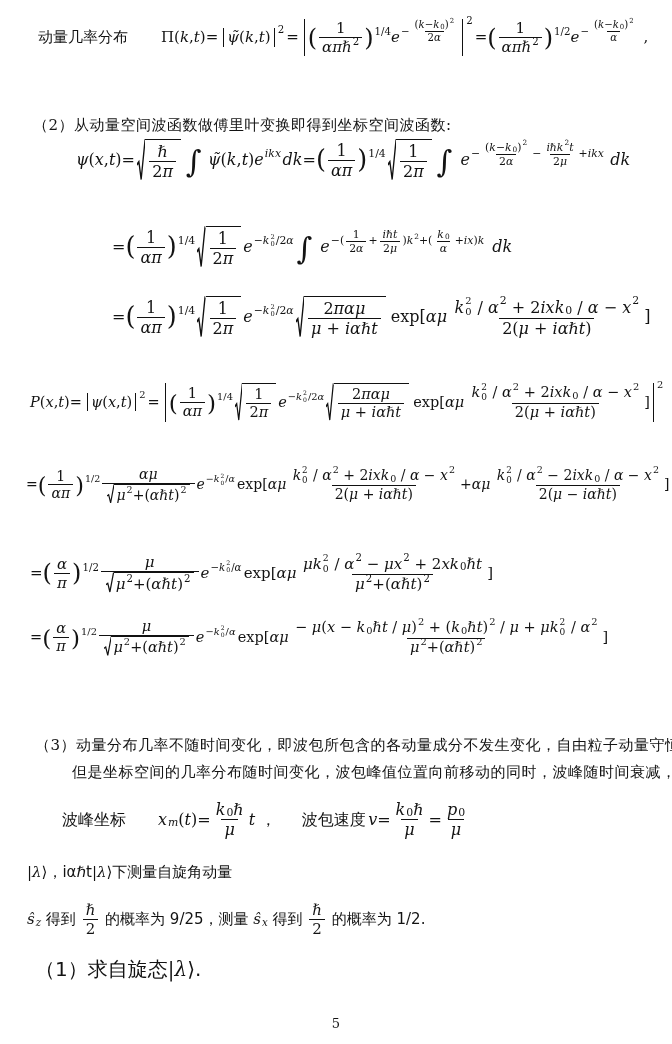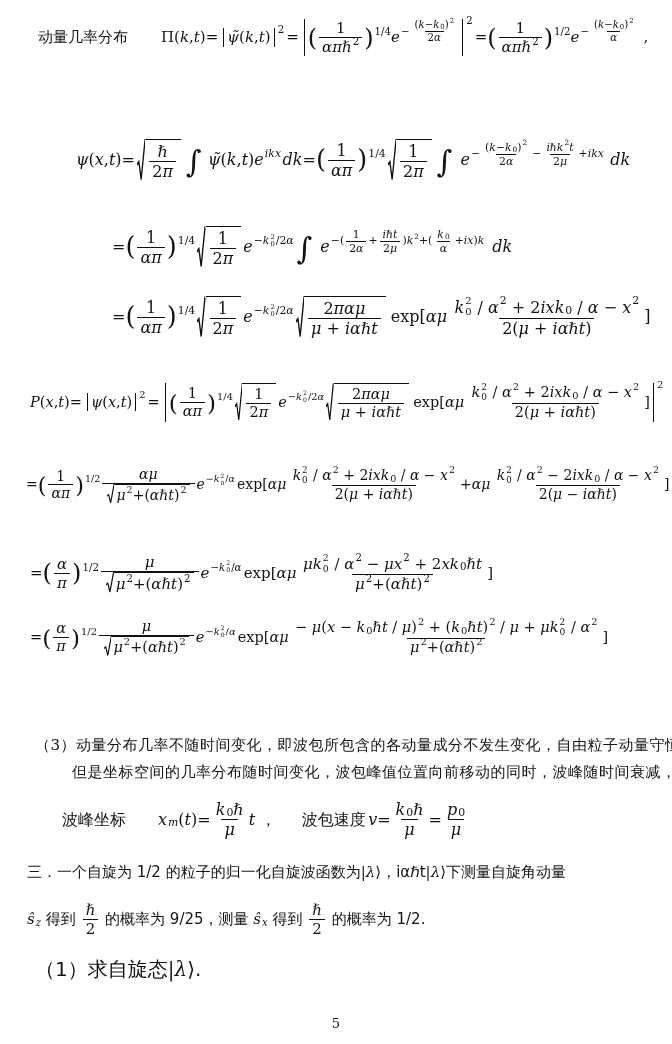--- a/index.html
+++ b/index.html
@@ -50,20 +50,21 @@
   #b15{top:901px;left:27px;font-size:15px}
   #b16{top:957px;left:35px;font-size:20px}
   .footer{position:absolute;top:1016px;left:0;right:0;text-align:center;font-size:13px;
           font-family:"DejaVu Serif",serif}
 </style>
 </head>
 <body>
 
 <div class="page">
   <div class="blk eq" id="b1"><span class="mrow"><span class="rm">动量几率分布</span><span class="msp" style="width: 2.2em;"></span><span class="tx"><span class="up">Π(</span><span class="it">k</span><span class="up">,</span><span class="it">t</span><span class="up">)=</span></span><span class="mabs"><span class="vbar"></span><span class="mrow"><span class="tx"><span class="it">ψ̃</span><span class="up">(</span><span class="it">k</span><span class="up">,</span><span class="it">t</span><span class="up">)</span></span></span><span class="vbar"></span><span class="bpow">2</span></span><span class="tx"><span class="up">=</span></span><span class="mabs"><span class="vbar"></span><span class="mrow"><span class="mdel">(</span><span class="fr"><span class="nu"><span class="mrow"><span class="tx"><span class="up">1</span></span></span></span><span class="de"><span class="mrow"><span class="tx"><span class="it">απℏ</span></span><span class="msup"><span class="mrow"><span class="tx"><span class="up">2</span></span></span></span></span></span></span><span class="mdel">)</span><span class="msup"><span class="mrow"><span class="tx"><span class="up">1/4</span></span></span></span><span class="tx"><span class="it">e</span></span><span class="msup"><span class="mrow"><span class="tx"><span class="up">−</span></span><span class="fr"><span class="nu"><span class="mrow"><span class="tx"><span class="up">(</span><span class="it">k</span><span class="up">−</span><span class="it">k</span></span><span class="msub"><span class="mrow"><span class="tx"><span class="up">0</span></span></span></span><span class="tx"><span class="up">)</span></span><span class="msup"><span class="mrow"><span class="tx"><span class="up">2</span></span></span></span></span></span><span class="de"><span class="mrow"><span class="tx"><span class="up">2</span><span class="it">α</span></span></span></span></span></span></span></span><span class="vbar"></span><span class="bpow">2</span></span><span class="tx"><span class="up">=</span></span><span class="mdel">(</span><span class="fr"><span class="nu"><span class="mrow"><span class="tx"><span class="up">1</span></span></span></span><span class="de"><span class="mrow"><span class="tx"><span class="it">απℏ</span></span><span class="msup"><span class="mrow"><span class="tx"><span class="up">2</span></span></span></span></span></span></span><span class="mdel">)</span><span class="msup"><span class="mrow"><span class="tx"><span class="up">1/2</span></span></span></span><span class="tx"><span class="it">e</span></span><span class="msup"><span class="mrow"><span class="tx"><span class="up">−</span></span><span class="fr"><span class="nu"><span class="mrow"><span class="tx"><span class="up">(</span><span class="it">k</span><span class="up">−</span><span class="it">k</span></span><span class="msub"><span class="mrow"><span class="tx"><span class="up">0</span></span></span></span><span class="tx"><span class="up">)</span></span><span class="msup"><span class="mrow"><span class="tx"><span class="up">2</span></span></span></span></span></span><span class="de"><span class="mrow"><span class="tx"><span class="it">α</span></span></span></span></span></span></span><span class="rm"> ,</span></span></div>
+  <div class="blk txt" id="b3">（2）从动量空间波函数做傅里叶变换即得到坐标空间波函数:</div>
   <div class="blk eq" id="b4"><span class="mrow"><span class="tx"><span class="it">ψ</span><span class="up">(</span><span class="it">x</span><span class="up">,</span><span class="it">t</span><span class="up">)=</span></span><span class="msqrt"><svg viewBox="0 0 10 24" preserveAspectRatio="none" class="rad">
             <path d="M0 14.5 L2.3 13 L5 22.8 L9.6 1 L10 1" fill="none" stroke="#111" stroke-width="1.6"></path>
           </svg><span class="sqb"><span class="mrow"><span class="fr"><span class="nu"><span class="mrow"><span class="tx"><span class="it">ℏ</span></span></span></span><span class="de"><span class="mrow"><span class="tx"><span class="up">2</span><span class="it">π</span></span></span></span></span></span></span></span><span class="mint">∫</span><span class="msp" style="width: 0.2em;"></span><span class="tx"><span class="it">ψ̃</span><span class="up">(</span><span class="it">k</span><span class="up">,</span><span class="it">t</span><span class="up">)</span><span class="it">e</span></span><span class="msup"><span class="mrow"><span class="tx"><span class="it">ikx</span></span></span></span><span class="msp" style="width: 0.1em;"></span><span class="tx"><span class="it">dk</span><span class="up">=</span></span><span class="mdel">(</span><span class="fr"><span class="nu"><span class="mrow"><span class="tx"><span class="up">1</span></span></span></span><span class="de"><span class="mrow"><span class="tx"><span class="it">απ</span></span></span></span></span><span class="mdel">)</span><span class="msup"><span class="mrow"><span class="tx"><span class="up">1/4</span></span></span></span><span class="msqrt"><svg viewBox="0 0 10 24" preserveAspectRatio="none" class="rad">
             <path d="M0 14.5 L2.3 13 L5 22.8 L9.6 1 L10 1" fill="none" stroke="#111" stroke-width="1.6"></path>
           </svg><span class="sqb"><span class="mrow"><span class="fr"><span class="nu"><span class="mrow"><span class="tx"><span class="up">1</span></span></span></span><span class="de"><span class="mrow"><span class="tx"><span class="up">2</span><span class="it">π</span></span></span></span></span></span></span></span><span class="mint">∫</span><span class="msp" style="width: 0.3em;"></span><span class="tx"><span class="it">e</span></span><span class="msup"><span class="mrow"><span class="tx"><span class="up">−</span></span><span class="fr"><span class="nu"><span class="mrow"><span class="tx"><span class="up">(</span><span class="it">k</span><span class="up">−</span><span class="it">k</span></span><span class="msub"><span class="mrow"><span class="tx"><span class="up">0</span></span></span></span><span class="tx"><span class="up">)</span></span><span class="msup"><span class="mrow"><span class="tx"><span class="up">2</span></span></span></span></span></span><span class="de"><span class="mrow"><span class="tx"><span class="up">2</span><span class="it">α</span></span></span></span></span><span class="tx"><span class="up">−</span></span><span class="fr"><span class="nu"><span class="mrow"><span class="tx"><span class="it">iℏk</span></span><span class="msup"><span class="mrow"><span class="tx"><span class="up">2</span></span></span></span><span class="tx"><span class="it">t</span></span></span></span><span class="de"><span class="mrow"><span class="tx"><span class="up">2</span><span class="it">μ</span></span></span></span></span><span class="tx"><span class="up">+</span><span class="it">ikx</span></span></span></span><span class="msp" style="width: 0.4em;"></span><span class="tx"><span class="it">dk</span></span></span></div>
   <div class="blk eq" id="b5"><span class="mrow"><span class="tx"><span class="up">=</span></span><span class="mdel">(</span><span class="fr"><span class="nu"><span class="mrow"><span class="tx"><span class="up">1</span></span></span></span><span class="de"><span class="mrow"><span class="tx"><span class="it">απ</span></span></span></span></span><span class="mdel">)</span><span class="msup"><span class="mrow"><span class="tx"><span class="up">1/4</span></span></span></span><span class="msqrt"><svg viewBox="0 0 10 24" preserveAspectRatio="none" class="rad">
             <path d="M0 14.5 L2.3 13 L5 22.8 L9.6 1 L10 1" fill="none" stroke="#111" stroke-width="1.6"></path>
           </svg><span class="sqb"><span class="mrow"><span class="fr"><span class="nu"><span class="mrow"><span class="tx"><span class="up">1</span></span></span></span><span class="de"><span class="mrow"><span class="tx"><span class="up">2</span><span class="it">π</span></span></span></span></span></span></span></span><span class="tx"><span class="it">e</span></span><span class="msup"><span class="mrow"><span class="tx"><span class="up">−</span><span class="it">k</span></span><span class="mss"><span><span class="mrow"><span class="tx"><span class="up">2</span></span></span></span><span><span class="mrow"><span class="tx"><span class="up">0</span></span></span></span></span><span class="tx"><span class="up">/2</span><span class="it">α</span></span></span></span><span class="mint">∫</span><span class="msp" style="width: 0.3em;"></span><span class="tx"><span class="it">e</span></span><span class="msup"><span class="mrow"><span class="tx"><span class="up">−(</span></span><span class="fr"><span class="nu"><span class="mrow"><span class="tx"><span class="up">1</span></span></span></span><span class="de"><span class="mrow"><span class="tx"><span class="up">2</span><span class="it">α</span></span></span></span></span><span class="tx"><span class="up">+</span></span><span class="fr"><span class="nu"><span class="mrow"><span class="tx"><span class="it">iℏt</span></span></span></span><span class="de"><span class="mrow"><span class="tx"><span class="up">2</span><span class="it">μ</span></span></span></span></span><span class="tx"><span class="up">)</span><span class="it">k</span></span><span class="msup"><span class="mrow"><span class="tx"><span class="up">2</span></span></span></span><span class="tx"><span class="up">+(</span></span><span class="fr"><span class="nu"><span class="mrow"><span class="tx"><span class="it">k</span></span><span class="msub"><span class="mrow"><span class="tx"><span class="up">0</span></span></span></span></span></span><span class="de"><span class="mrow"><span class="tx"><span class="it">α</span></span></span></span></span><span class="tx"><span class="up">+</span><span class="it">ix</span><span class="up">)</span><span class="it">k</span></span></span></span><span class="msp" style="width: 0.5em;"></span><span class="tx"><span class="it">dk</span></span></span></div>
   <div class="blk eq" id="b6"><span class="mrow"><span class="tx"><span class="up">=</span></span><span class="mdel">(</span><span class="fr"><span class="nu"><span class="mrow"><span class="tx"><span class="up">1</span></span></span></span><span class="de"><span class="mrow"><span class="tx"><span class="it">απ</span></span></span></span></span><span class="mdel">)</span><span class="msup"><span class="mrow"><span class="tx"><span class="up">1/4</span></span></span></span><span class="msqrt"><svg viewBox="0 0 10 24" preserveAspectRatio="none" class="rad">
             <path d="M0 14.5 L2.3 13 L5 22.8 L9.6 1 L10 1" fill="none" stroke="#111" stroke-width="1.6"></path>
@@ -80,17 +81,17 @@
                 </svg><span class="sqb"><span class="mrow"><span class="tx"><span class="it">μ</span></span><span class="msup"><span class="mrow"><span class="tx"><span class="up">2</span></span></span></span><span class="tx"><span class="up">+(</span><span class="it">αℏt</span><span class="up">)</span></span><span class="msup"><span class="mrow"><span class="tx"><span class="up">2</span></span></span></span></span></span></span></span></span></span><span class="tx"><span class="it">e</span></span><span class="msup"><span class="mrow"><span class="tx"><span class="up">−</span><span class="it">k</span></span><span class="mss"><span><span class="mrow"><span class="tx"><span class="up">2</span></span></span></span><span><span class="mrow"><span class="tx"><span class="up">0</span></span></span></span></span><span class="tx"><span class="up">/</span><span class="it">α</span></span></span></span><span class="msp" style="width: 0.15em;"></span><span class="rm">exp[</span><span class="tx"><span class="it">αμ</span></span><span class="msp" style="width: 0.1em;"></span><span class="fr"><span class="nu"><span class="mrow"><span class="tx"><span class="it">k</span></span><span class="mss"><span><span class="mrow"><span class="tx"><span class="up">2</span></span></span></span><span><span class="mrow"><span class="tx"><span class="up">0</span></span></span></span></span><span class="tx"><span class="up"> / </span><span class="it">α</span></span><span class="msup"><span class="mrow"><span class="tx"><span class="up">2</span></span></span></span><span class="tx"><span class="up"> + 2</span><span class="it">ixk</span></span><span class="msub"><span class="mrow"><span class="tx"><span class="up">0</span></span></span></span><span class="tx"><span class="up"> / </span><span class="it">α</span><span class="up"> − </span><span class="it">x</span></span><span class="msup"><span class="mrow"><span class="tx"><span class="up">2</span></span></span></span></span></span><span class="de"><span class="mrow"><span class="tx"><span class="up">2(</span><span class="it">μ</span><span class="up"> + </span><span class="it">iαℏt</span><span class="up">)</span></span></span></span></span><span class="tx"><span class="up">+</span><span class="it">αμ</span></span><span class="msp" style="width: 0.1em;"></span><span class="fr"><span class="nu"><span class="mrow"><span class="tx"><span class="it">k</span></span><span class="mss"><span><span class="mrow"><span class="tx"><span class="up">2</span></span></span></span><span><span class="mrow"><span class="tx"><span class="up">0</span></span></span></span></span><span class="tx"><span class="up"> / </span><span class="it">α</span></span><span class="msup"><span class="mrow"><span class="tx"><span class="up">2</span></span></span></span><span class="tx"><span class="up"> − 2</span><span class="it">ixk</span></span><span class="msub"><span class="mrow"><span class="tx"><span class="up">0</span></span></span></span><span class="tx"><span class="up"> / </span><span class="it">α</span><span class="up"> − </span><span class="it">x</span></span><span class="msup"><span class="mrow"><span class="tx"><span class="up">2</span></span></span></span></span></span><span class="de"><span class="mrow"><span class="tx"><span class="up">2(</span><span class="it">μ</span><span class="up"> − </span><span class="it">iαℏt</span><span class="up">)</span></span></span></span></span><span class="rm">]</span></span></div>
   <div class="blk eq" id="b9"><span class="mrow"><span class="tx"><span class="up">=</span></span><span class="mdel">(</span><span class="fr"><span class="nu"><span class="mrow"><span class="tx"><span class="it">α</span></span></span></span><span class="de"><span class="mrow"><span class="tx"><span class="it">π</span></span></span></span></span><span class="mdel">)</span><span class="msup"><span class="mrow"><span class="tx"><span class="up">1/2</span></span></span></span><span class="fr"><span class="nu"><span class="mrow"><span class="tx"><span class="it">μ</span></span></span></span><span class="de"><span class="mrow"><span class="msqrt"><svg viewBox="0 0 10 24" preserveAspectRatio="none" class="rad">
                   <path d="M0 14.5 L2.3 13 L5 22.8 L9.6 1 L10 1" fill="none" stroke="#111" stroke-width="1.6"></path>
                 </svg><span class="sqb"><span class="mrow"><span class="tx"><span class="it">μ</span></span><span class="msup"><span class="mrow"><span class="tx"><span class="up">2</span></span></span></span><span class="tx"><span class="up">+(</span><span class="it">αℏt</span><span class="up">)</span></span><span class="msup"><span class="mrow"><span class="tx"><span class="up">2</span></span></span></span></span></span></span></span></span></span><span class="tx"><span class="it">e</span></span><span class="msup"><span class="mrow"><span class="tx"><span class="up">−</span><span class="it">k</span></span><span class="mss"><span><span class="mrow"><span class="tx"><span class="up">2</span></span></span></span><span><span class="mrow"><span class="tx"><span class="up">0</span></span></span></span></span><span class="tx"><span class="up">/</span><span class="it">α</span></span></span></span><span class="msp" style="width: 0.15em;"></span><span class="rm">exp[</span><span class="tx"><span class="it">αμ</span></span><span class="msp" style="width: 0.1em;"></span><span class="fr"><span class="nu"><span class="mrow"><span class="tx"><span class="it">μk</span></span><span class="mss"><span><span class="mrow"><span class="tx"><span class="up">2</span></span></span></span><span><span class="mrow"><span class="tx"><span class="up">0</span></span></span></span></span><span class="tx"><span class="up"> / </span><span class="it">α</span></span><span class="msup"><span class="mrow"><span class="tx"><span class="up">2</span></span></span></span><span class="tx"><span class="up"> − </span><span class="it">μx</span></span><span class="msup"><span class="mrow"><span class="tx"><span class="up">2</span></span></span></span><span class="tx"><span class="up"> + 2</span><span class="it">xk</span></span><span class="msub"><span class="mrow"><span class="tx"><span class="up">0</span></span></span></span><span class="tx"><span class="it">ℏt</span></span></span></span><span class="de"><span class="mrow"><span class="tx"><span class="it">μ</span></span><span class="msup"><span class="mrow"><span class="tx"><span class="up">2</span></span></span></span><span class="tx"><span class="up">+(</span><span class="it">αℏt</span><span class="up">)</span></span><span class="msup"><span class="mrow"><span class="tx"><span class="up">2</span></span></span></span></span></span></span><span class="rm">]</span></span></div>
   <div class="blk eq" id="b10"><span class="mrow"><span class="tx"><span class="up">=</span></span><span class="mdel">(</span><span class="fr"><span class="nu"><span class="mrow"><span class="tx"><span class="it">α</span></span></span></span><span class="de"><span class="mrow"><span class="tx"><span class="it">π</span></span></span></span></span><span class="mdel">)</span><span class="msup"><span class="mrow"><span class="tx"><span class="up">1/2</span></span></span></span><span class="fr"><span class="nu"><span class="mrow"><span class="tx"><span class="it">μ</span></span></span></span><span class="de"><span class="mrow"><span class="msqrt"><svg viewBox="0 0 10 24" preserveAspectRatio="none" class="rad">
                   <path d="M0 14.5 L2.3 13 L5 22.8 L9.6 1 L10 1" fill="none" stroke="#111" stroke-width="1.6"></path>
                 </svg><span class="sqb"><span class="mrow"><span class="tx"><span class="it">μ</span></span><span class="msup"><span class="mrow"><span class="tx"><span class="up">2</span></span></span></span><span class="tx"><span class="up">+(</span><span class="it">αℏt</span><span class="up">)</span></span><span class="msup"><span class="mrow"><span class="tx"><span class="up">2</span></span></span></span></span></span></span></span></span></span><span class="tx"><span class="it">e</span></span><span class="msup"><span class="mrow"><span class="tx"><span class="up">−</span><span class="it">k</span></span><span class="mss"><span><span class="mrow"><span class="tx"><span class="up">2</span></span></span></span><span><span class="mrow"><span class="tx"><span class="up">0</span></span></span></span></span><span class="tx"><span class="up">/</span><span class="it">α</span></span></span></span><span class="msp" style="width: 0.15em;"></span><span class="rm">exp[</span><span class="tx"><span class="it">αμ</span></span><span class="msp" style="width: 0.1em;"></span><span class="fr"><span class="nu"><span class="mrow"><span class="tx"><span class="up">− </span><span class="it">μ</span><span class="up">(</span><span class="it">x</span><span class="up"> − </span><span class="it">k</span></span><span class="msub"><span class="mrow"><span class="tx"><span class="up">0</span></span></span></span><span class="tx"><span class="it">ℏt</span><span class="up"> / </span><span class="it">μ</span><span class="up">)</span></span><span class="msup"><span class="mrow"><span class="tx"><span class="up">2</span></span></span></span><span class="tx"><span class="up"> + (</span><span class="it">k</span></span><span class="msub"><span class="mrow"><span class="tx"><span class="up">0</span></span></span></span><span class="tx"><span class="it">ℏt</span><span class="up">)</span></span><span class="msup"><span class="mrow"><span class="tx"><span class="up">2</span></span></span></span><span class="tx"><span class="up"> / </span><span class="it">μ</span><span class="up"> + </span><span class="it">μk</span></span><span class="mss"><span><span class="mrow"><span class="tx"><span class="up">2</span></span></span></span><span><span class="mrow"><span class="tx"><span class="up">0</span></span></span></span></span><span class="tx"><span class="up"> / </span><span class="it">α</span></span><span class="msup"><span class="mrow"><span class="tx"><span class="up">2</span></span></span></span></span></span><span class="de"><span class="mrow"><span class="tx"><span class="it">μ</span></span><span class="msup"><span class="mrow"><span class="tx"><span class="up">2</span></span></span></span><span class="tx"><span class="up">+(</span><span class="it">αℏt</span><span class="up">)</span></span><span class="msup"><span class="mrow"><span class="tx"><span class="up">2</span></span></span></span></span></span></span><span class="rm">]</span></span></div>
   <div class="blk txt" id="b11">（3）动量分布几率不随时间变化，即波包所包含的各动量成分不发生变化，自由粒子动量守恒；</div>
   <div class="blk txt" id="b12">但是坐标空间的几率分布随时间变化，波包峰值位置向前移动的同时，波峰随时间衰减，</div>
   <div class="blk eq" id="b13"><span class="mrow"><span class="rm">波峰坐标</span><span class="msp" style="width: 2em;"></span><span class="tx"><span class="it">x</span></span><span class="msub"><span class="mrow"><span class="tx"><span class="it">m</span></span></span></span><span class="tx"><span class="up">(</span><span class="it">t</span><span class="up">)=</span></span><span class="fr"><span class="nu"><span class="mrow"><span class="tx"><span class="it">k</span></span><span class="msub"><span class="mrow"><span class="tx"><span class="up">0</span></span></span></span><span class="tx"><span class="it">ℏ</span></span></span></span><span class="de"><span class="mrow"><span class="tx"><span class="it">μ</span></span></span></span></span><span class="tx"><span class="it">t</span></span><span class="rm"> ，</span><span class="msp" style="width: 1.6em;"></span><span class="rm">波包速度</span><span class="msp" style="width: 0.15em;"></span><span class="tx"><span class="it">v</span><span class="up">=</span></span><span class="fr"><span class="nu"><span class="mrow"><span class="tx"><span class="it">k</span></span><span class="msub"><span class="mrow"><span class="tx"><span class="up">0</span></span></span></span><span class="tx"><span class="it">ℏ</span></span></span></span><span class="de"><span class="mrow"><span class="tx"><span class="it">μ</span></span></span></span></span><span class="tx"><span class="up">=</span></span><span class="fr"><span class="nu"><span class="mrow"><span class="tx"><span class="it">p</span></span><span class="msub"><span class="mrow"><span class="tx"><span class="up">0</span></span></span></span></span></span><span class="de"><span class="mrow"><span class="tx"><span class="it">μ</span></span></span></span></span></span></div>
-  <div class="blk eq sansblk" id="b14"><span class="mrow"><span class="rm">三．一个自旋为 1/2 的粒子的归一化自旋波函数为</span><span class="tx"><span class="up">|</span><span class="it">λ</span><span class="up">⟩</span></span><span class="rm">，iαℏt</span><span class="tx"><span class="up">|</span><span class="it">λ</span><span class="up">⟩</span></span><span class="rm">下测量自旋角动量</span></span></div>
+  <div class="blk eq sansblk" id="b14"><span class="mrow"><span class="tx"><span class="up">|</span><span class="it">λ</span><span class="up">⟩</span></span><span class="rm">，iαℏt</span><span class="tx"><span class="up">|</span><span class="it">λ</span><span class="up">⟩</span></span><span class="rm">下测量自旋角动量</span></span></div>
   <div class="blk eq sansblk" id="b15"><span class="mrow"><span class="tx"><span class="it">ŝ</span></span><span class="msub"><span class="mrow"><span class="tx"><span class="it">z</span></span></span></span><span class="rm"> 得到 </span><span class="fr"><span class="nu"><span class="mrow"><span class="tx"><span class="it">ℏ</span></span></span></span><span class="de"><span class="mrow"><span class="tx"><span class="up">2</span></span></span></span></span><span class="rm"> 的概率为 9/25，测量 </span><span class="tx"><span class="it">ŝ</span></span><span class="msub"><span class="mrow"><span class="tx"><span class="it">x</span></span></span></span><span class="rm"> 得到 </span><span class="fr"><span class="nu"><span class="mrow"><span class="tx"><span class="it">ℏ</span></span></span></span><span class="de"><span class="mrow"><span class="tx"><span class="up">2</span></span></span></span></span><span class="rm"> 的概率为 1/2.</span></span></div>
   <div class="blk eq sansblk" id="b16"><span class="mrow"><span class="rm">（1）求自旋态</span><span class="tx"><span class="up">|</span><span class="it">λ</span><span class="up">⟩</span></span><span class="rm">.</span></span></div>
   <div class="footer">5</div>
 </div>
 
 </body></html>

